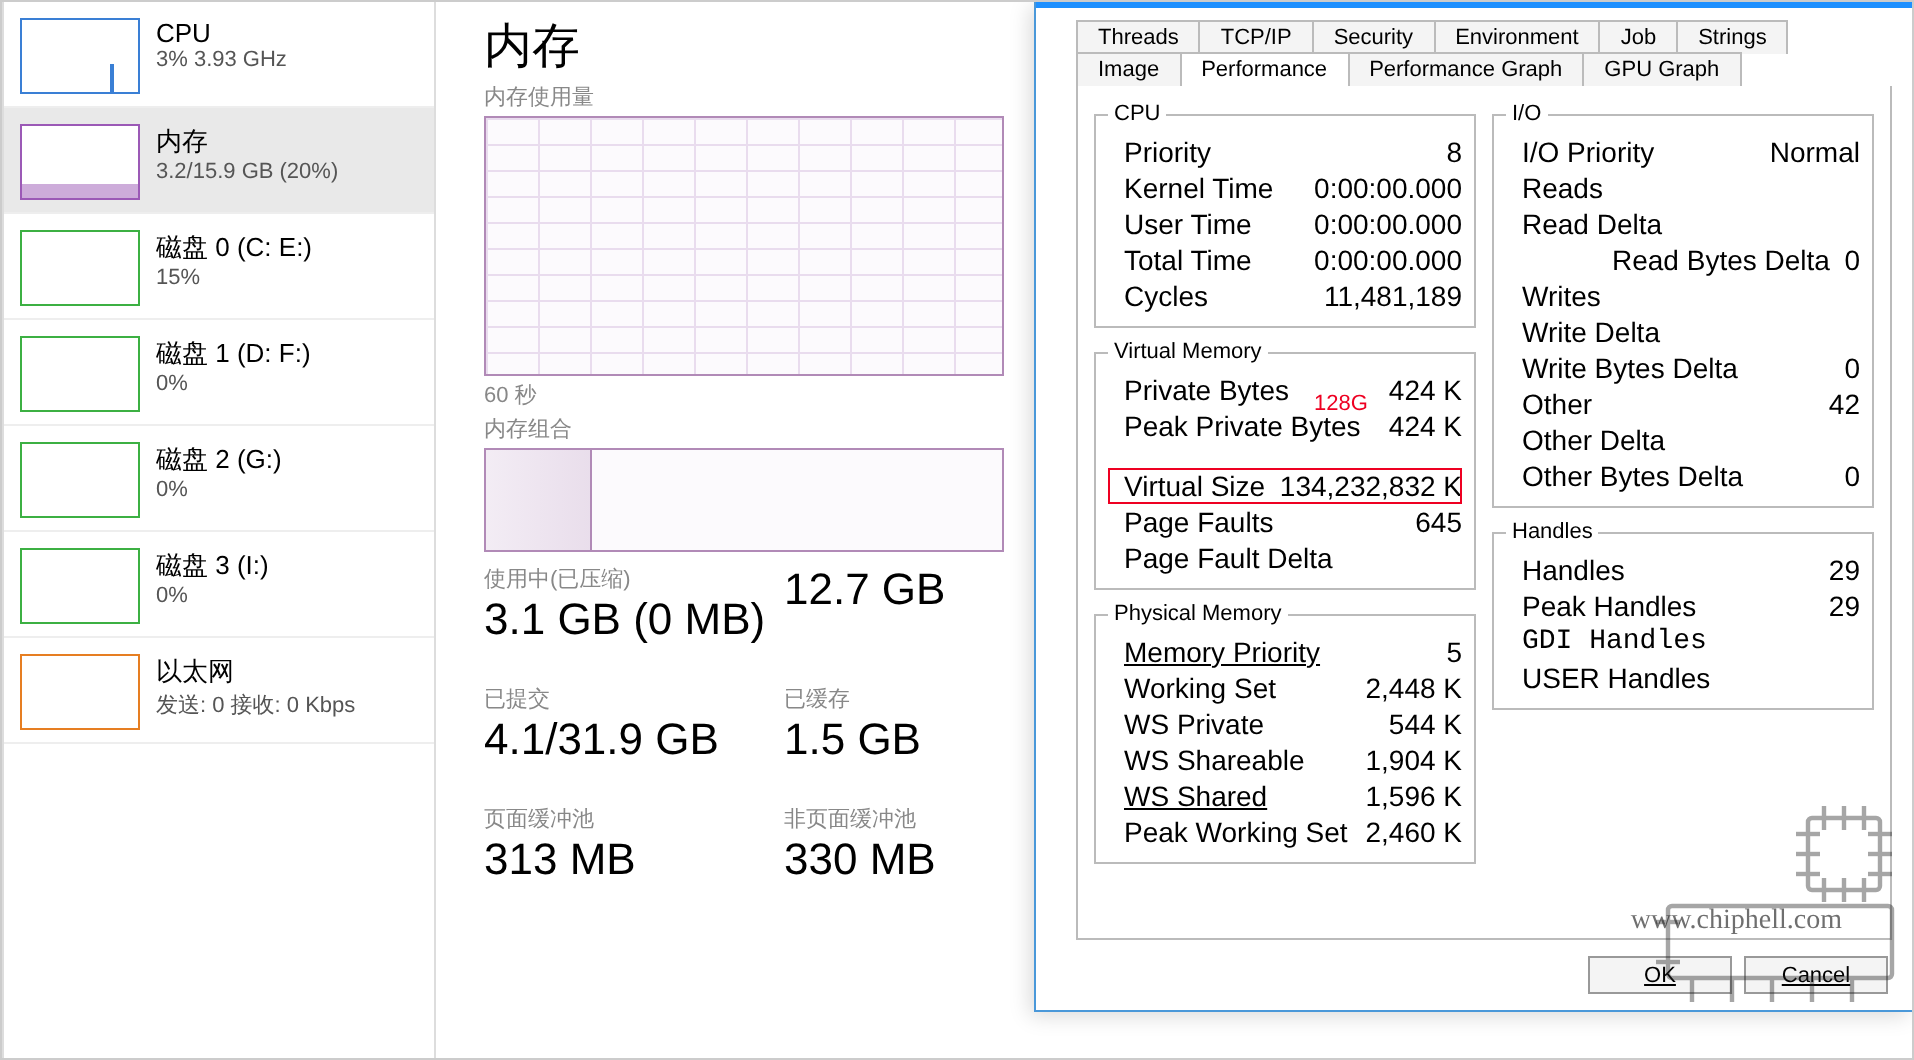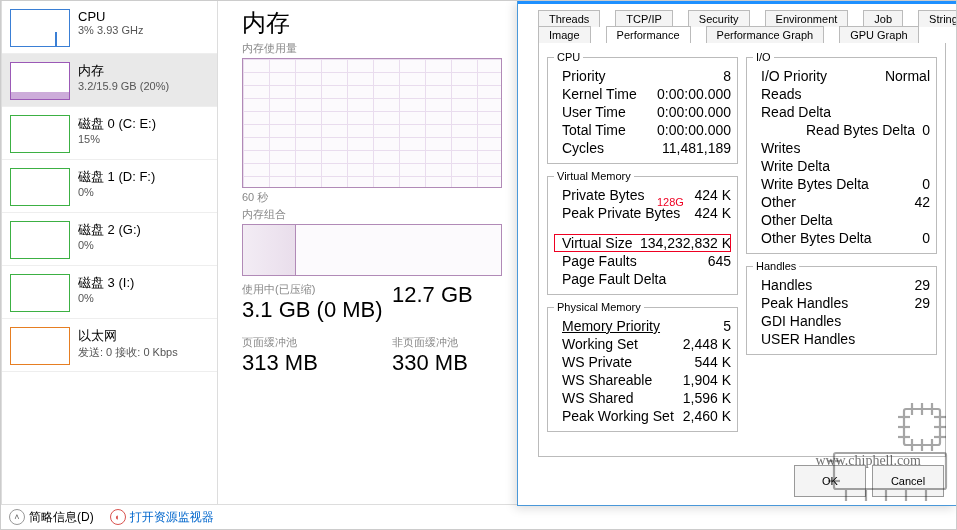--- a/index.html
+++ b/index.html
@@ -1,16 +1,16 @@
 <!DOCTYPE html>
 <html><head>
 <meta charset="utf-8">
 <style>
 html,body{margin:0;padding:0;font-family:"Microsoft YaHei","Segoe UI",Tahoma,sans-serif;font-size:12px;color:#000;background:#fff;}
-.app{width:957px;height:530px;position:relative;display:flex;flex-direction:column;border:1px solid #ccc;box-sizing:border-box;overflow:hidden;}
+.app{width:957px;height:530px;position:relative;display:flex;flex-direction:row;border:1px solid #ccc;box-sizing:border-box;overflow:hidden;}
 .main{flex:1;display:flex;overflow:hidden;}
 .sidebar{width:215px;border-left:1px solid #ddd;border-right:1px solid #ddd;overflow-y:auto;}
 .sb-item{display:flex;align-items:flex-start;padding:8px 6px 6px 8px;gap:8px;border-bottom:1px solid #eee;}
 .sb-item.selected{background:#e9e9e9;}
 .sb-thumb{width:60px;height:38px;border:1px solid;box-sizing:border-box;position:relative;background:#fff;}
 .sb-text .title{font-size:13px;}
 .sb-text .sub{font-size:11px;color:#555;}
 .detail{flex:1;padding:6px 20px 0 24px;display:flex;flex-direction:column;}
 .detail h1{font-size:24px;font-weight:400;margin:0 0 2px 0;}
 .chart-label{font-size:11px;color:#888;margin-bottom:2px;}
@@ -20,33 +20,33 @@
 .axis-label{font-size:11px;color:#888;margin-top:2px;}
 .stats{display:flex;flex-wrap:wrap;margin-top:6px;}
 .stat{width:150px;margin-bottom:8px;}
 .stat .k{font-size:11px;color:#888;}
 .stat .v{font-size:22px;}
 .small-stats .k{font-size:11px;color:#888;}
 
 .dialog{position:absolute;top:0;right:0;width:438px;height:504px;background:#fff;border-left:1px solid #4a98d9;border-bottom:1px solid #4a98d9;box-shadow:-2px 2px 10px rgba(0,0,0,.15);display:flex;flex-direction:column;}
 .dlg-bar{height:3px;background:#1e90ff;}
 .tabs{padding:6px 8px 0 20px;}
-.tabrow{display:flex;gap:16px;}
+.tabrow{display:flex;gap:0;}
 .tab{border:1px solid #bbb;border-bottom:none;padding:2px 10px;font-size:11px;background:#f4f4f4;margin-right:-1px;cursor:default;}
 .tab.active{background:#fff;position:relative;z-index:2;}
 .tabrow2{margin-top:-1px;position:relative;z-index:1;}
 .dlg-body{flex:1;margin:0 10px 0 20px;border:1px solid #bbb;border-top:none;padding:8px 8px 4px 8px;display:flex;gap:8px;overflow:hidden;}
 .col{flex:1;display:flex;flex-direction:column;gap:6px;}
 fieldset{border:1px solid #bbb;margin:0;padding:4px 6px 6px 6px;}
 legend{font-size:11px;padding:0 3px;}
 .row{display:flex;justify-content:space-between;font-size:14px;line-height:18px;}
 .row.hl{outline:1px solid #e02;outline-offset:-1px;margin-top:12px;}
 .annot{color:#e02;font-size:11px;position:absolute;}
 .dlg-btns{display:flex;justify-content:flex-end;gap:6px;padding:8px 12px;}
-.dlg-btns button{min-width:72px;height:32px;border:1px solid #999;background:#f4f4f4;font-size:11px;}
+.dlg-btns button{min-width:72px;height:19px;border:1px solid #999;background:#f4f4f4;font-size:11px;text-decoration:underline;}
 
 .bottom{height:24px;border-top:1px solid #ddd;display:flex;align-items:center;padding:0 8px;gap:4px;font-size:12px;}
 .circ-icon{width:14px;height:14px;border:1px solid #999;border-radius:50%;display:inline-flex;align-items:center;justify-content:center;font-size:9px;color:#666;}
 .link{color:#0066cc;cursor:pointer;}
 
 .watermark{position:absolute;right:0;bottom:18px;opacity:.4;pointer-events:none;}
 .watermark svg{display:block;}
 .wm-url{position:absolute;right:35px;bottom:60px;font-family:Georgia,serif;font-size:14px;color:#333;opacity:.7;pointer-events:none;text-shadow:0 0 1px #fff;}
 </style>
 </head>
@@ -242,21 +242,21 @@
             </div>
             <div class="row">
               <span style="padding-left: 8px;">WS Private</span>
               <span>544 K</span>
             </div>
             <div class="row">
               <span style="padding-left: 8px;">WS Shareable</span>
               <span>1,904 K</span>
             </div>
             <div class="row">
-              <span style="padding-left: 8px;">WS Shared</span>
+              <span style="padding-left: 8px; text-decoration: underline;">WS Shared</span>
               <span>1,596 K</span>
             </div>
             <div class="row">
               <span style="padding-left: 8px;">Peak Working Set</span>
               <span>2,460 K</span>
             </div>
           </fieldset>
         </div>
       <div class="col" id="colR">
           <fieldset>
@@ -306,21 +306,21 @@
             <legend>Handles</legend>
             <div class="row">
               <span style="padding-left: 8px;">Handles</span>
               <span>29</span>
             </div>
             <div class="row">
               <span style="padding-left: 8px;">Peak Handles</span>
               <span>29</span>
             </div>
             <div class="row">
-              <span style="padding-left: 8px;">GDI Handles</span>
+              <span style="padding-left: 8px; font-family: Liberation Mono, monospace;">GDI Handles</span>
               <span></span>
             </div>
             <div class="row">
               <span style="padding-left: 8px;">USER Handles</span>
               <span></span>
             </div>
           </fieldset>
         </div>
       <span class="annot" style="left:118px;top:153px">128G</span>
     </div>

